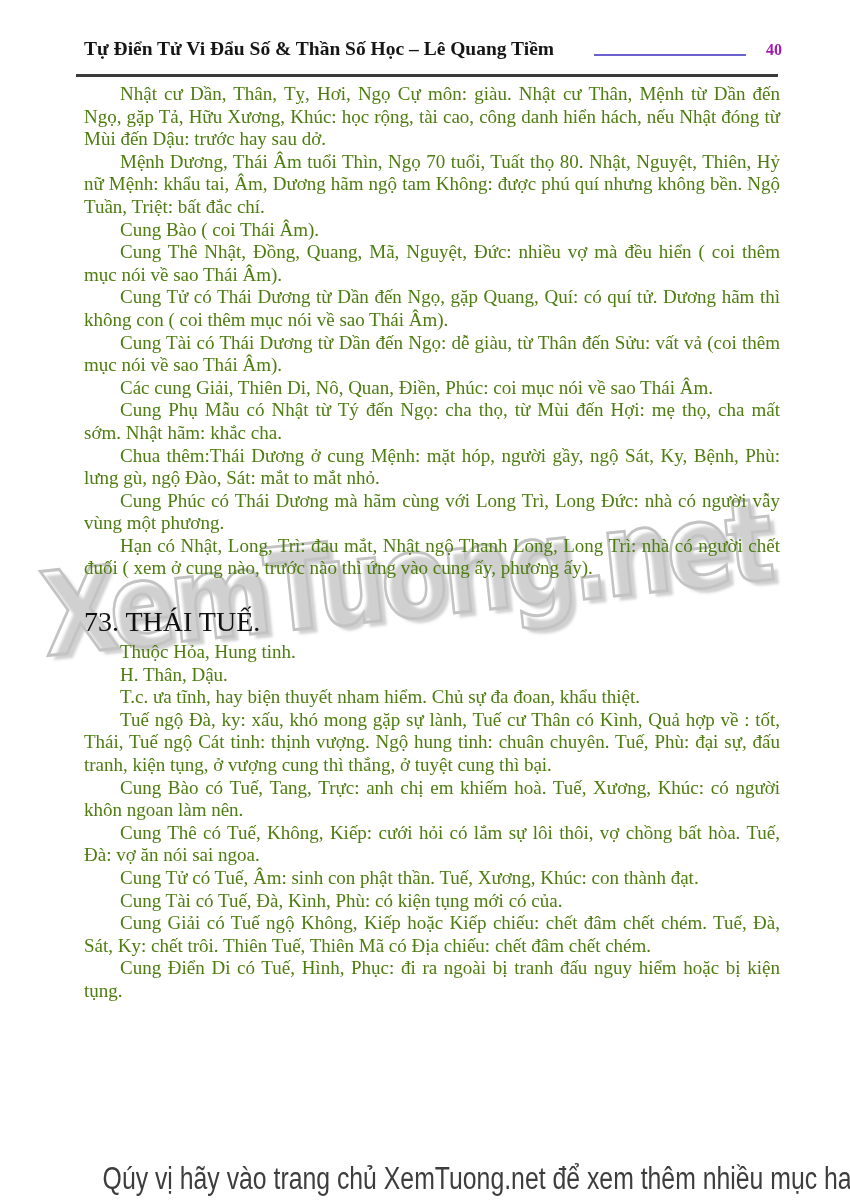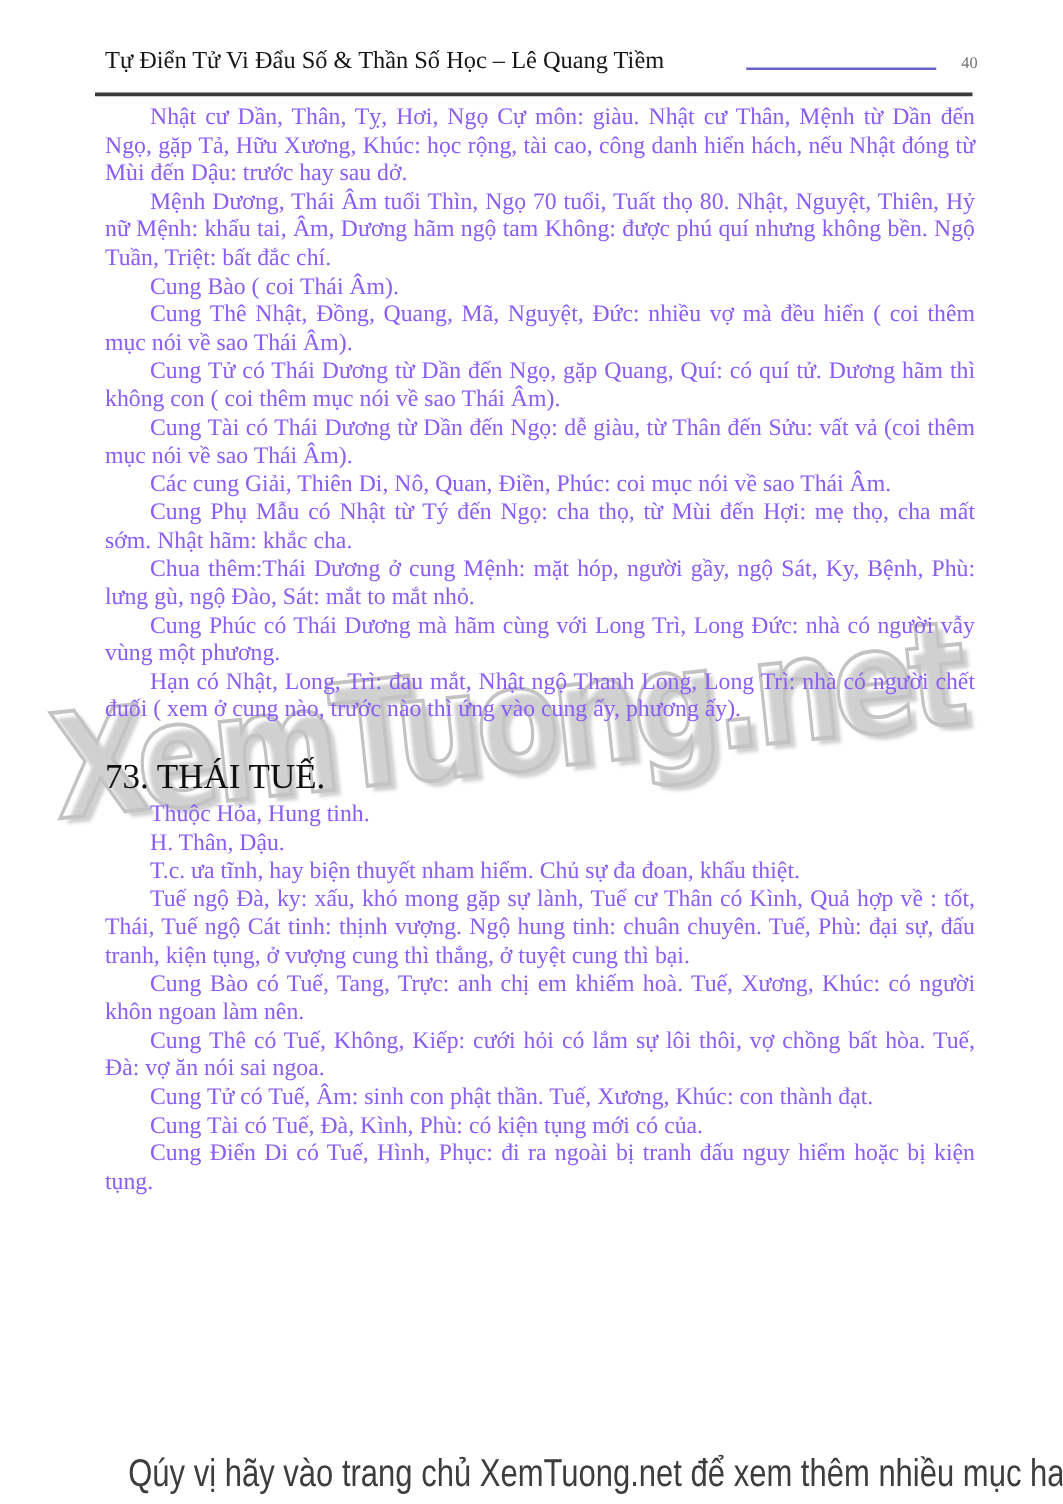--- a/index.html
+++ b/index.html
@@ -8,52 +8,53 @@
     width:850px;height:1203px;
     background:#ffffff;
     overflow:hidden;
     font-family:"Liberation Serif","DejaVu Serif",serif;
     color:#141414;
   }
   
   .header-row{
     display:flex;align-items:baseline;
     margin:38px 68px 0 84px;
+    font-weight:bold;
   }
   .header-title{
     font-size:19.5px;
     white-space:nowrap;
     color:#161616;
   }
   .header-spacer{flex:1;}
   .header-underline{
     width:152px;height:0;
     border-bottom:2px solid #6b61ce;
     align-self:flex-end;
     margin:0 20px 4px 0;
   }
   .header-page-number{
-    font-size:13px;color:#737373;text-align:center;
+    font-size:16px;color:#a21caf;text-align:center;
   }
   .header-rule{
     height:3px;background:#3b3b3b;
     margin:14px 72px 0 76px;
   }
   
   .body-text{
     position:relative;z-index:1;
     margin:6px 70px 0 84px;
   }
   .para{
     margin:0;
     font-size:19px;
     line-height:22.6px;
     text-align:justify;
     text-indent:36px;
-    color:#8b5cf6;
+    color:#4d7c0f;
   }
   .section-heading{
     margin:26px 0 3px 0;
     font-size:28px;
     font-weight:normal;
     color:#101010;
     text-indent:0;
   }
   
   .watermark{
@@ -116,20 +117,21 @@
       <p class="para">Hạn có Nhật, Long, Trì: đau mắt, Nhật ngộ Thanh Long, Long Trì: nhà có người chết đuối ( xem ở cung nào, trước nào thì ứng vào cung ấy, phương ấy).</p>
       <h2 class="section-heading">73. THÁI  TUẾ.</h2>
       <p class="para">Thuộc Hỏa, Hung tinh.</p>
       <p class="para">H. Thân, Dậu.</p>
       <p class="para">T.c. ưa tĩnh, hay biện thuyết nham hiểm. Chủ sự đa đoan, khẩu thiệt.</p>
       <p class="para">Tuế ngộ Đà, ky: xấu, khó mong gặp sự lành, Tuế cư Thân có Kình, Quả hợp về : tốt, Thái, Tuế ngộ Cát tinh: thịnh vượng. Ngộ hung tinh: chuân chuyên. Tuế, Phù: đại sự, đấu tranh, kiện tụng, ở vượng cung thì thắng, ở tuyệt cung thì bại.</p>
       <p class="para">Cung Bào có Tuế, Tang, Trực: anh chị em khiếm hoà. Tuế, Xương, Khúc: có người khôn ngoan làm nên.</p>
       <p class="para">Cung Thê có Tuế, Không, Kiếp: cưới hỏi có lắm sự lôi thôi, vợ chồng bất hòa. Tuế, Đà: vợ ăn nói sai ngoa.</p>
       <p class="para">Cung Tử có Tuế, Âm: sinh con phật thần. Tuế, Xương, Khúc: con thành đạt.</p>
       <p class="para">Cung Tài có Tuế, Đà, Kình, Phù: có kiện tụng mới có của.</p>
+      <p class="para">Cung Giải có Tuế ngộ Không, Kiếp hoặc Kiếp chiếu: chết đâm chết chém. Tuế, Đà, Sát, Ky: chết trôi. Thiên Tuế, Thiên Mã có Địa chiếu: chết đâm chết chém.</p>
       <p class="para">Cung Điển Di có Tuế, Hình, Phục: đi ra ngoài bị tranh đấu nguy hiểm hoặc bị kiện tụng.</p>
     </div>
 
   <div class="footer">
     <span class="footer-text"><span>Qúy vị hãy vào trang chủ </span><span class="footer-brand">XemTuong.net</span><span> để xem thêm nhiều mục hay khác</span></span>
   </div>
 
 </div>
 
 </body></html>

